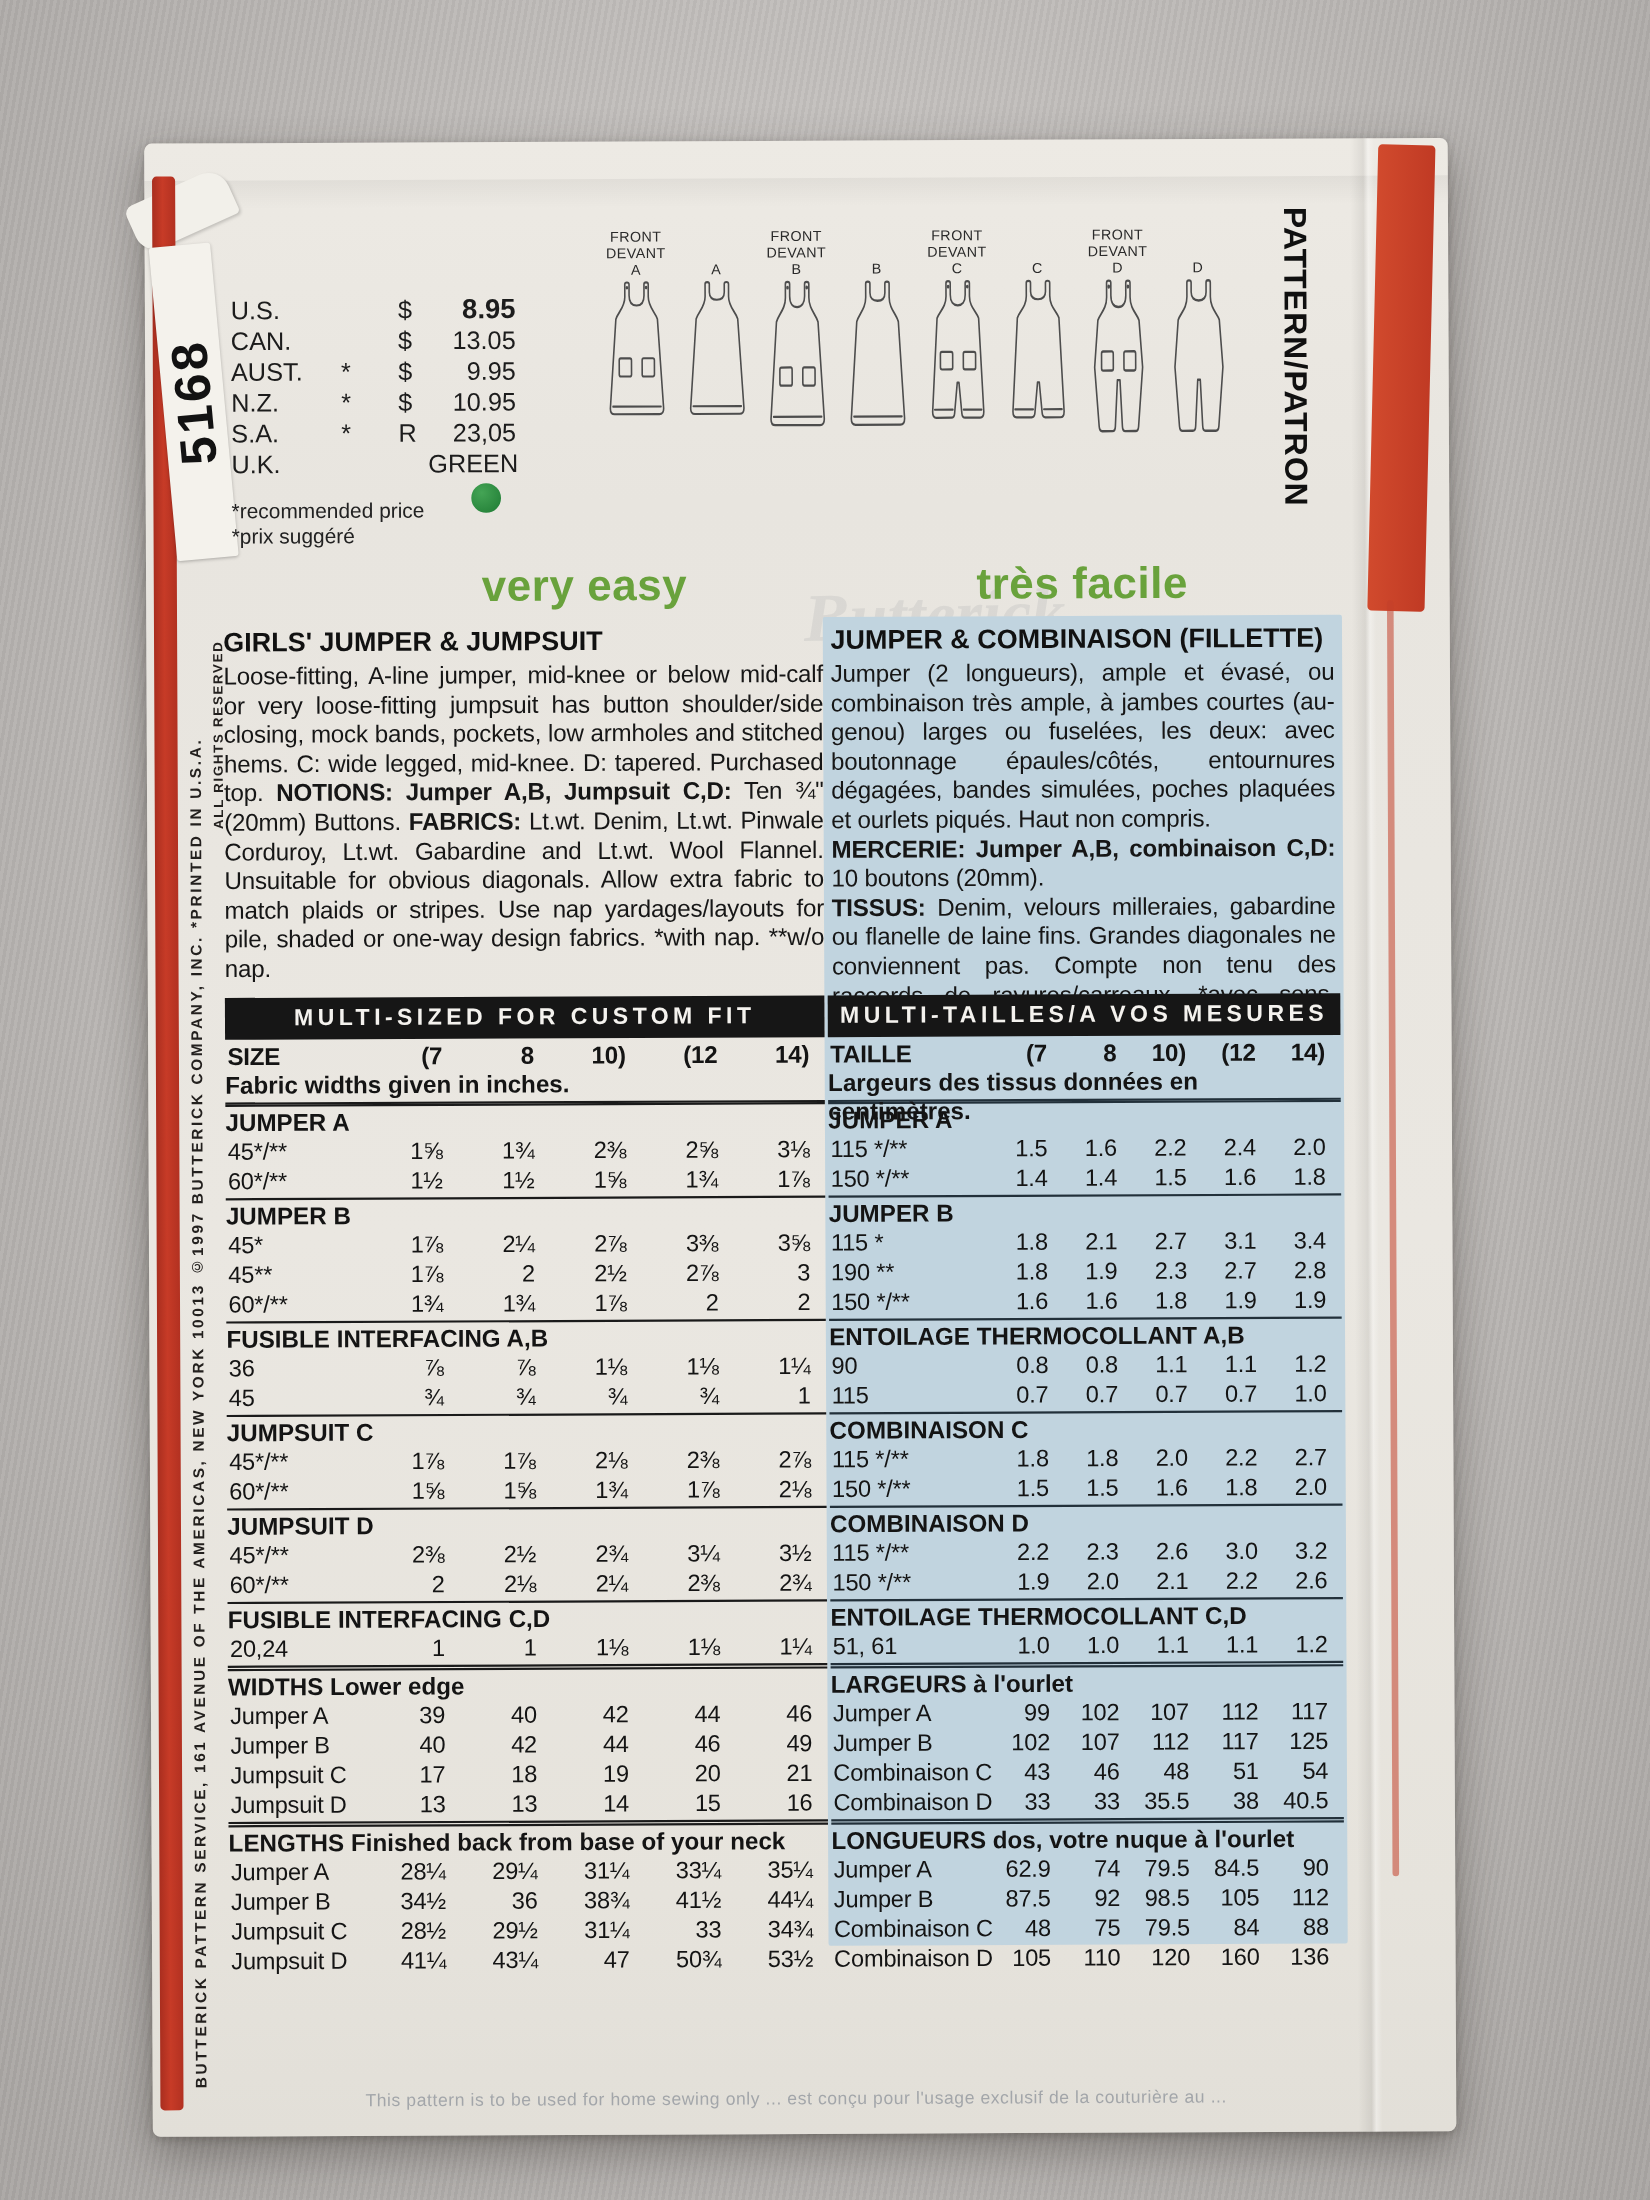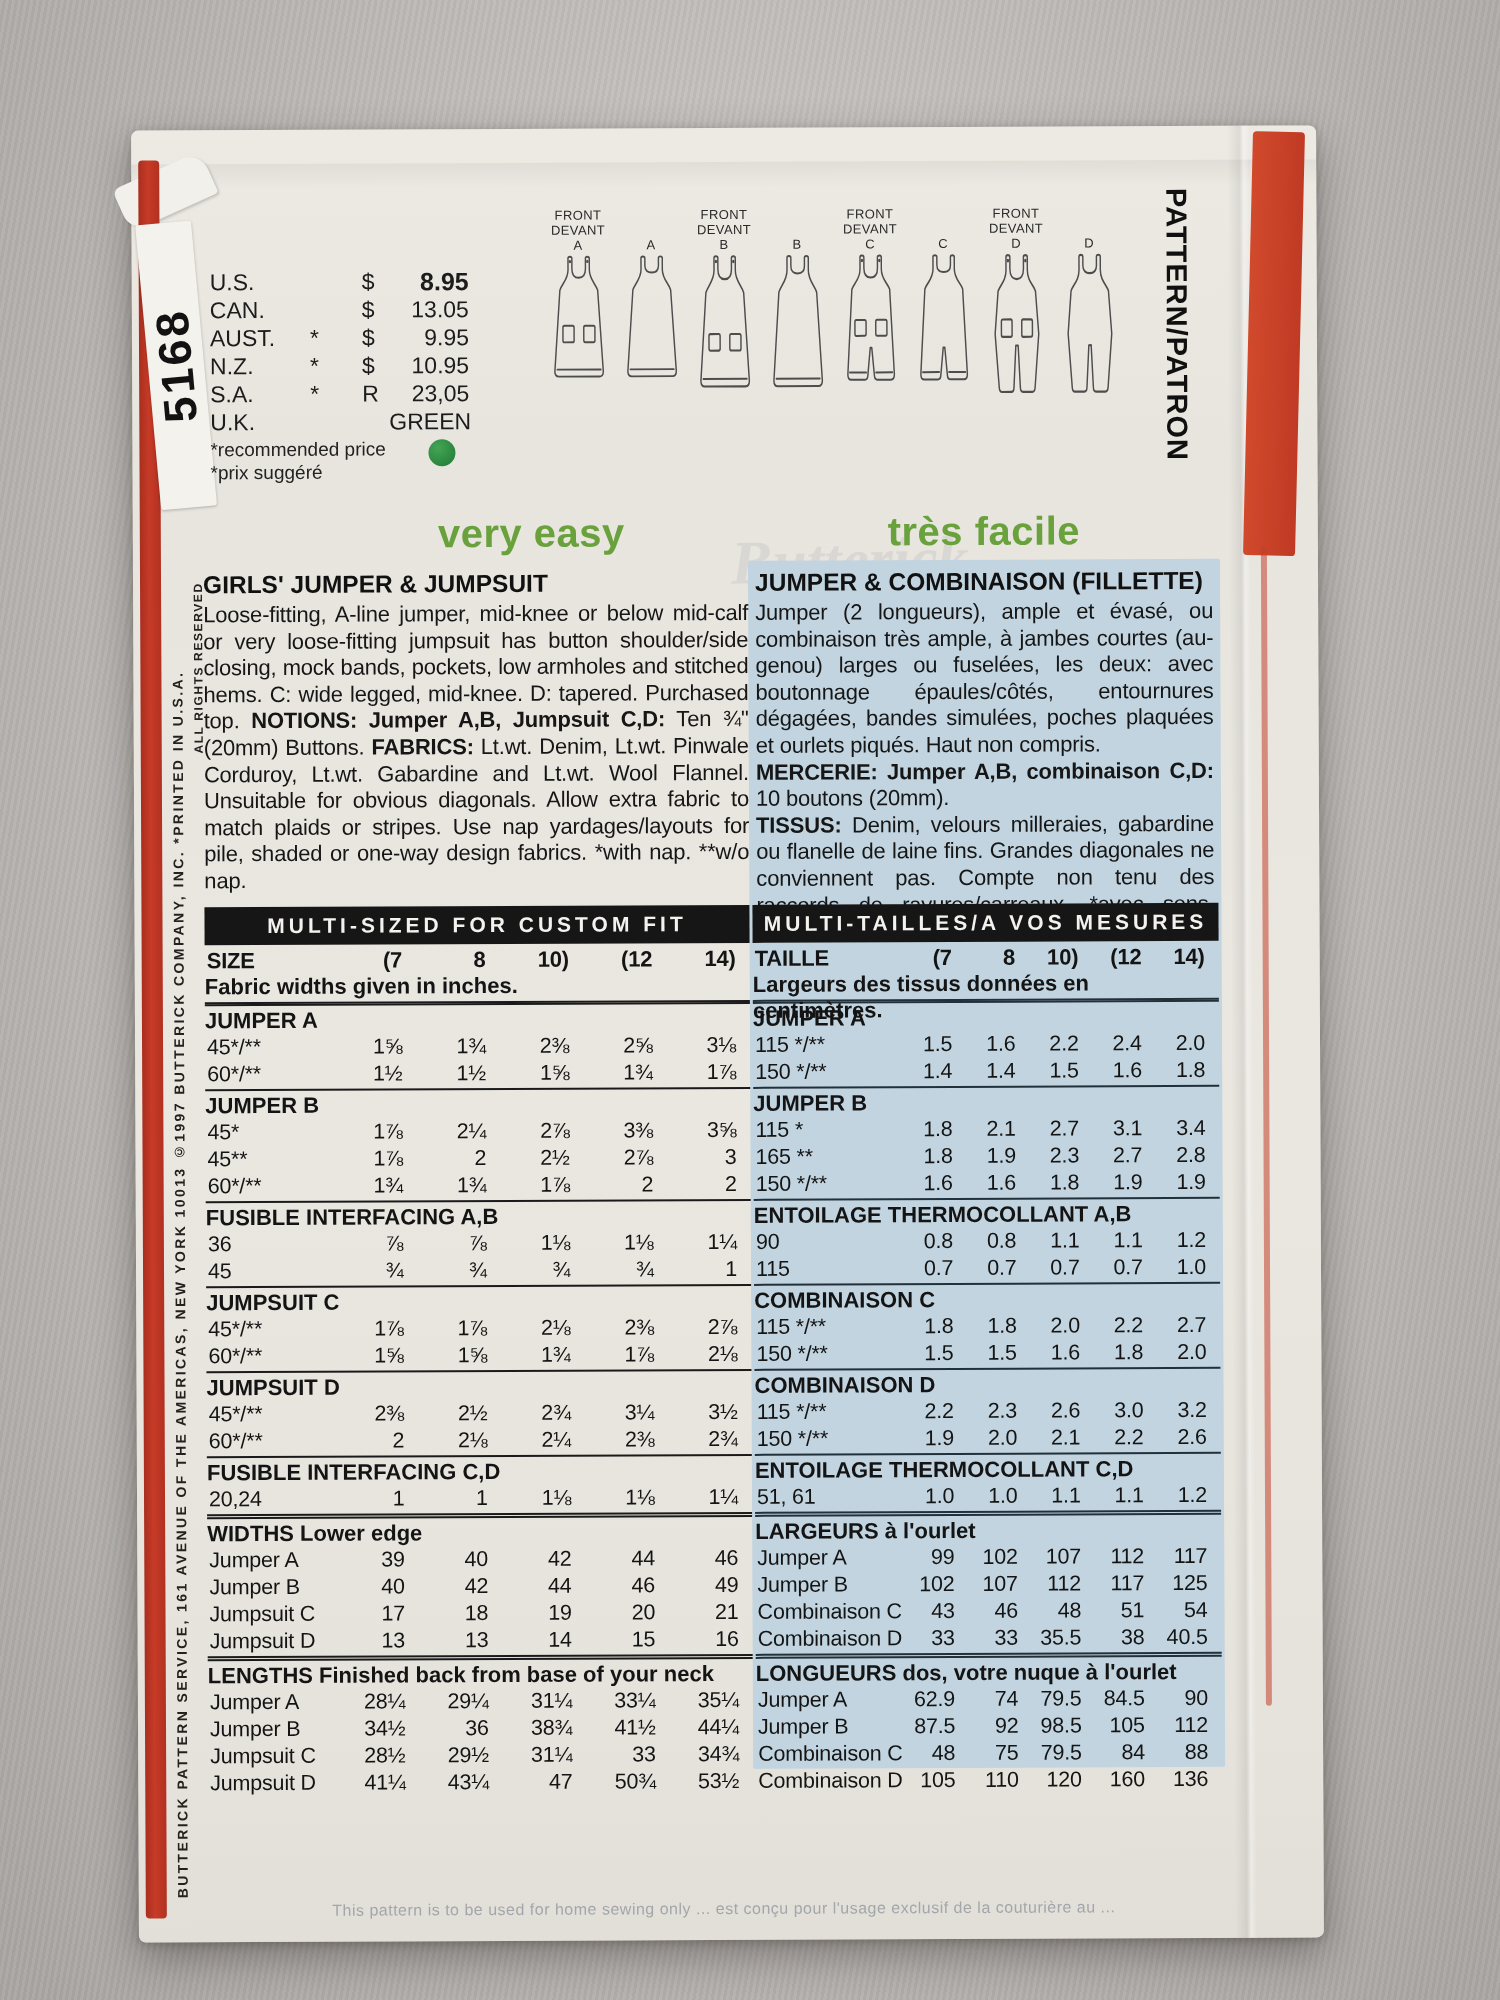--- a/index.html
+++ b/index.html
@@ -41,21 +41,21 @@
   .spine-main span{font-size:14px;font-weight:bold;color:#23201e;letter-spacing:2.4px;white-space:nowrap;}
   .spine-rights{position:absolute;left:58px;top:452px;height:250px;}
   .spine-rights span{font-size:12px;font-weight:bold;color:#23201e;letter-spacing:1.6px;white-space:nowrap;}
   
   .prices{position:absolute;left:78px;top:138px;}
   .price-row{display:grid;grid-template-columns:100px 24px 55px 80px;height:28px;line-height:28px;
     font-size:23px;color:#1c1c1c;}
   .price-row .cur{padding-left:28px;}
   .price-row .amt{text-align:right;white-space:nowrap;}
   .price-row.first .amt{font-weight:bold;font-size:25px;}
-  .price-notes{position:absolute;left:78px;top:308px;font-size:19px;color:#222;line-height:23px;}
+  .price-notes{position:absolute;left:78px;top:324px;font-size:19px;color:#222;line-height:23px;}
   .green-dot{position:absolute;left:296px;top:310px;width:27px;height:27px;border-radius:50%;
     background:radial-gradient(circle at 35% 32%,#44a455,#1e7a33);}
   
   .figures{position:absolute;left:415px;top:74px;display:flex;gap:10px;align-items:flex-start;}
   .fig{width:63px;display:flex;flex-direction:column;align-items:center;}
   .fig-label{height:50px;display:flex;flex-direction:column;justify-content:flex-end;align-items:center;}
   .fig-label span{display:block;height:15px;line-height:15px;font-size:13px;letter-spacing:.4px;color:#2a2a2a;text-align:center;}
   .fig svg{display:block;margin-top:2px;}
   .fig svg path,.fig svg rect,.fig svg line{fill:none;stroke:#4d4d4d;stroke-width:1.5;stroke-linejoin:round;stroke-linecap:round;}
   .fig svg circle{fill:#4d4d4d;stroke:none;}
@@ -528,21 +528,21 @@
           <div class="st-title">JUMPER B</div>
           <div class="st-row">
             <div class="st-lab">115 *</div>
             <div class="st-val">1.8</div>
             <div class="st-val">2.1</div>
             <div class="st-val">2.7</div>
             <div class="st-val">3.1</div>
             <div class="st-val">3.4</div>
           </div>
           <div class="st-row">
-            <div class="st-lab">165 **</div>
+            <div class="st-lab">190 **</div>
             <div class="st-val">1.8</div>
             <div class="st-val">1.9</div>
             <div class="st-val">2.3</div>
             <div class="st-val">2.7</div>
             <div class="st-val">2.8</div>
           </div>
           <div class="st-row">
             <div class="st-lab">150 */**</div>
             <div class="st-val">1.6</div>
             <div class="st-val">1.6</div>

